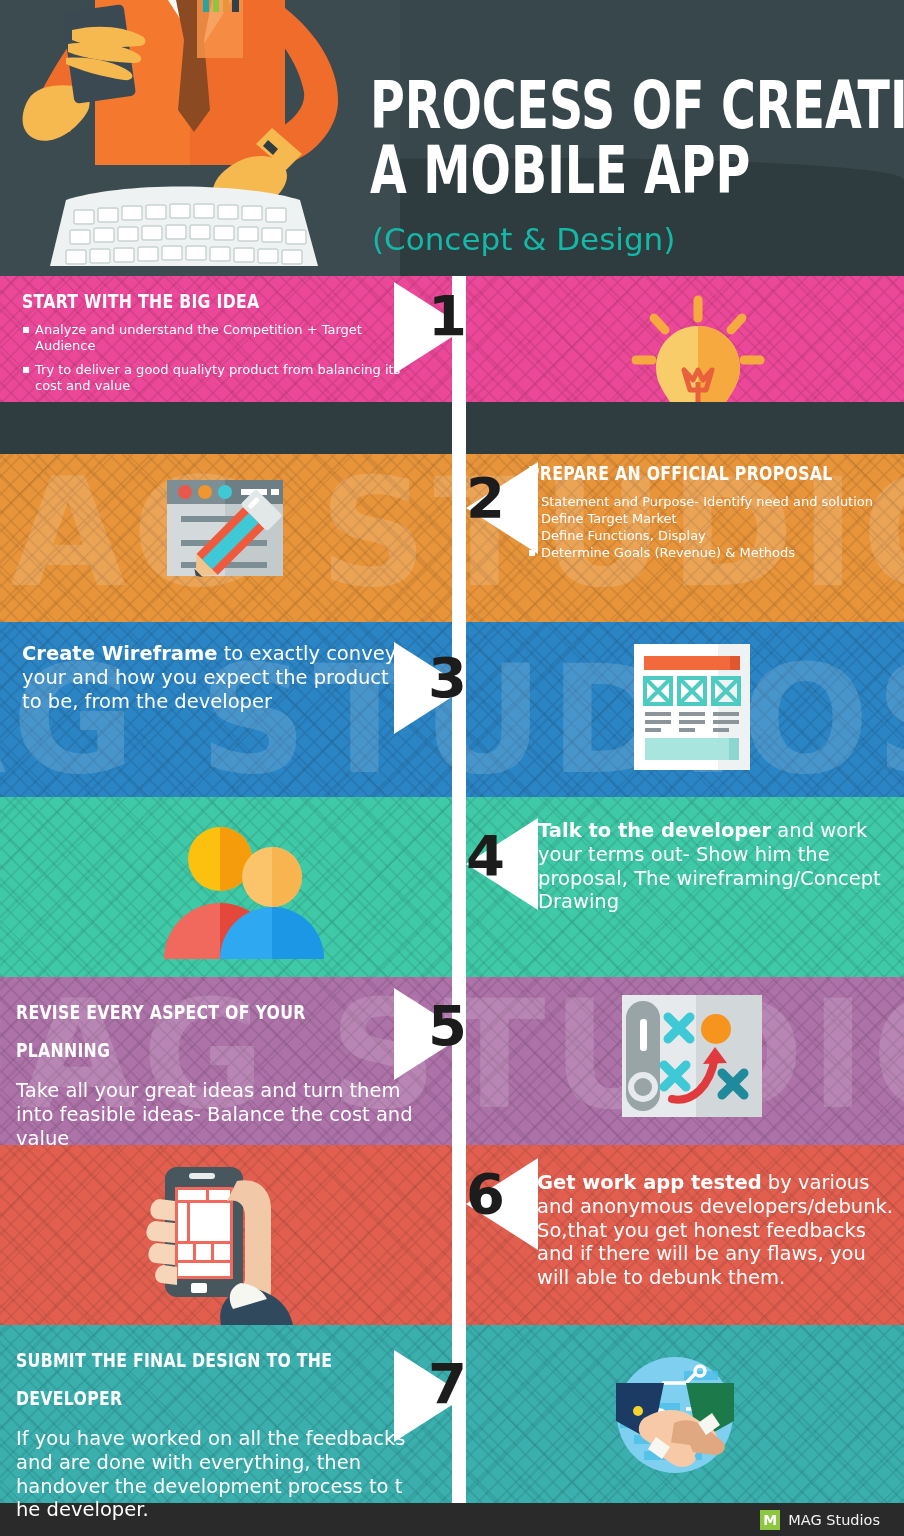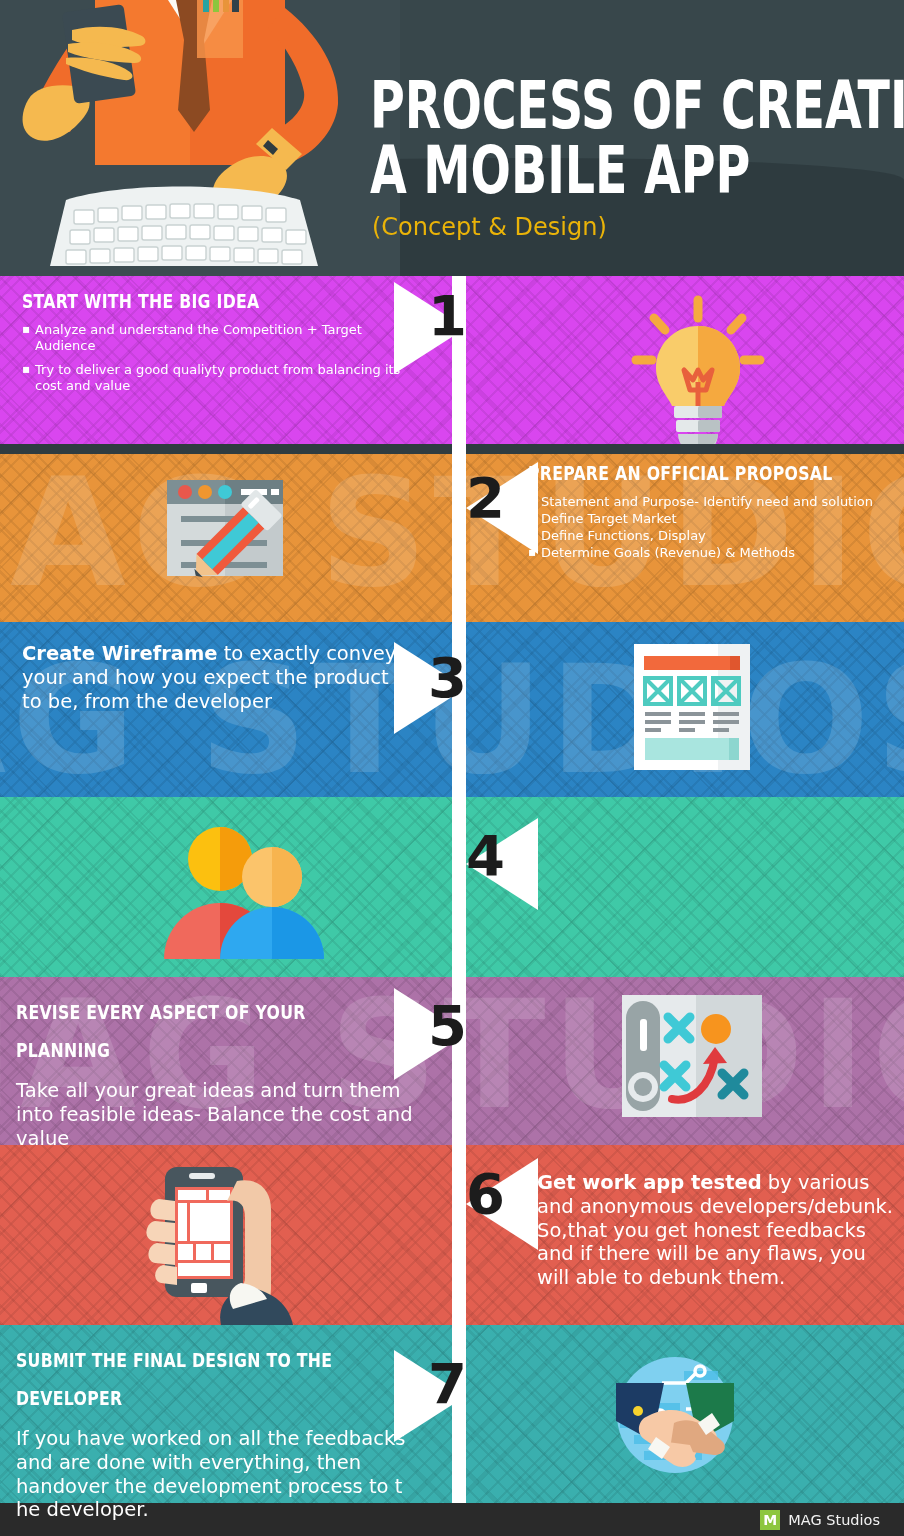--- a/index.html
+++ b/index.html
@@ -37,21 +37,21 @@
     letter-spacing:0px;
     line-height:0.92;
     transform:scaleX(0.80);
     transform-origin:left center;
     white-space:nowrap;
   }
   .title-l1 { font-size:66px; }
   .title-l2 { font-size:66px; margin-top:4px; }
   .subtitle {
     font-family:"DejaVu Sans", sans-serif;
-    color:#eab308; font-size:24px; margin-top:12px; margin-left:2px;
+    color:#14b8a6; font-size:31px; margin-top:20px; margin-left:2px;
   }
 
   
   .band {
     position:absolute; left:0; width:904px;
     overflow:hidden;
   }
   .band .pattern {
     position:absolute; inset:0;
     opacity:0.13;
@@ -208,21 +208,21 @@
       </g>
     </svg>
 
     <div class="title-wrap">
       <div class="title-l1">PROCESS OF CREATING</div>
       <div class="title-l2">A MOBILE APP</div>
       <div class="subtitle">(Concept &amp; Design)</div>
     </div>
   </div>
 
-  <div class="band" style="top:276px;height:168px;background:#d946ef">
+  <div class="band" style="top:276px;height:126px;background:#ec4899">
     <div class="pattern"></div>
     <div class="pattern2"></div>
     <div class="txt" style="left:22px;top:14px;width:400px">
       <div class="hdr">START WITH THE BIG IDEA</div>
       <ul class="bul">
         <li>Analyze and understand the Competition + Target Audience</li>
         <li>Try to deliver a good qualiyty product from balancing its cost and value</li>
       </ul>
     </div>
     <div class="iconbox" style="left:618px;top:10px">
@@ -321,20 +321,23 @@
         </g>
         <rect x="11" y="94" width="94" height="22" fill="#a9e5df"></rect>
         <rect x="95" y="94" width="10" height="22" fill="#8dd6cf"></rect>
       </svg>
     </div>
   </div>
 
   <div class="band" style="top:797px;height:180px;background:#3fc9a7">
     <div class="pattern"></div>
     <div class="pattern2"></div>
+    <div class="txt" style="left:538px;top:22px;width:360px">
+      <div class="body-t"><b>Talk to the developer</b><span> and work your terms out- Show him the proposal, The wireframing/Concept Drawing</span></div>
+    </div>
     <div class="iconbox" style="left:150px;top:22px">
       <svg width="190" height="140" viewBox="0 0 190 140">
         <circle cx="70" cy="40" r="32" fill="#fcc00f"></circle>
         <path d="M70 8 a32 32 0 0 1 0 64 z" fill="#f59c0b"></path>
         <path d="M14 140 a56 56 0 0 1 112 0 z" fill="#f0695c"></path>
         <path d="M70 84 a56 56 0 0 1 56 56 h-56 z" fill="#e4483c"></path>
         <circle cx="122" cy="58" r="30" fill="#fbc46b"></circle>
         <path d="M122 28 a30 30 0 0 1 0 60 z" fill="#f7b44f"></path>
         <path d="M70 140 a52 52 0 0 1 104 0 z" fill="#2ea8f0"></path>
         <path d="M122 88 a52 52 0 0 1 52 52 h-52 z" fill="#1b97e6"></path>

